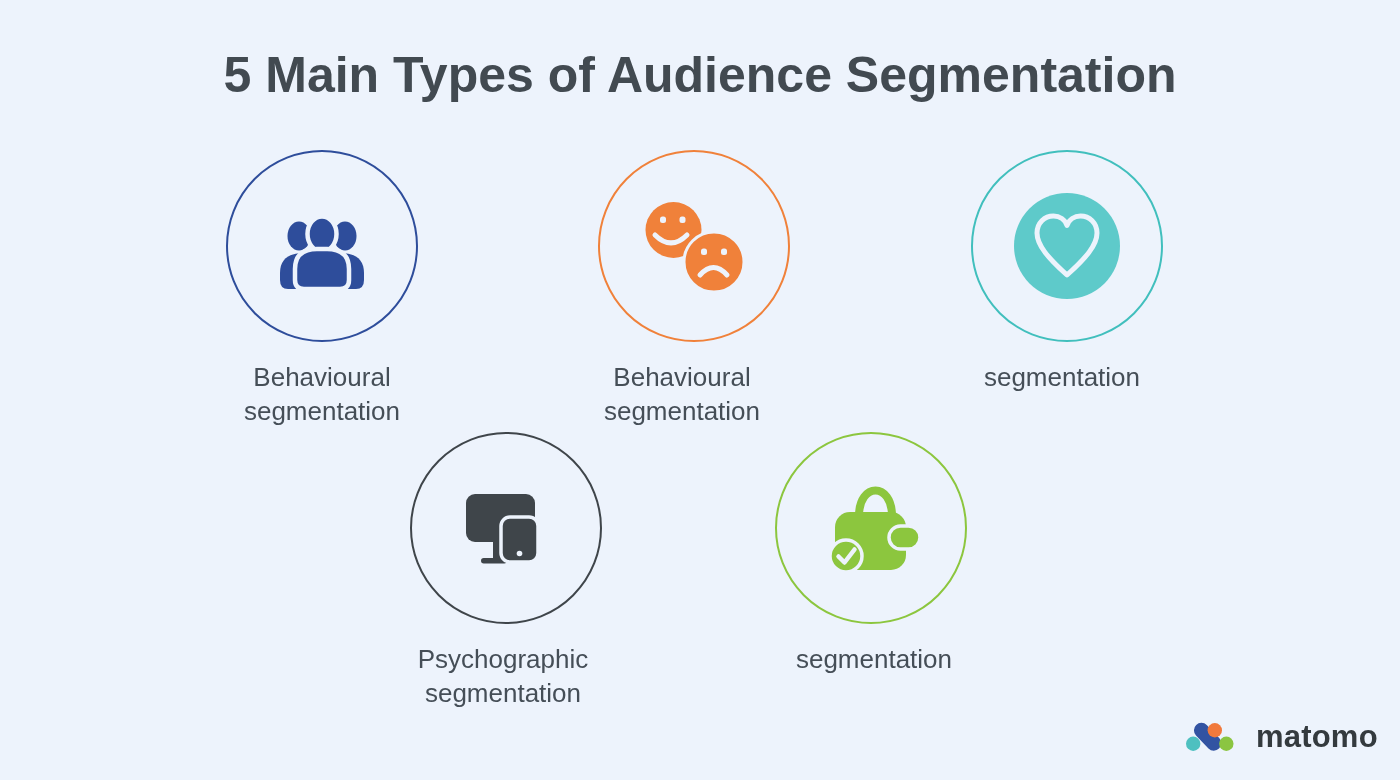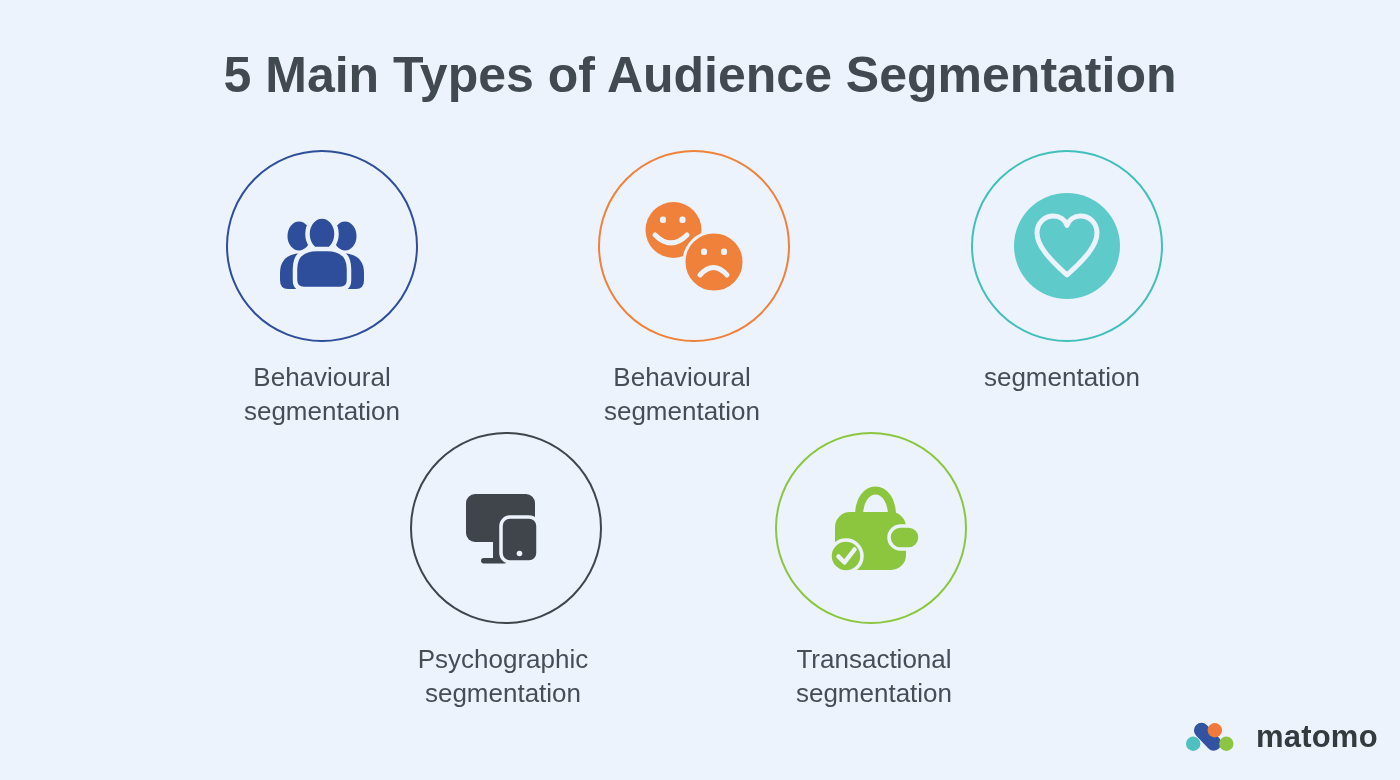--- a/index.html
+++ b/index.html
@@ -110,21 +110,20 @@
   <div class="ring ring-transactional" style="--c: #8cc63e;">
     <svg viewBox="0 0 104 100" width="104" height="100">
       <path d="M40,38 C40,4 73,4 73,38" fill="none" stroke="var(--c)" stroke-width="8" stroke-linecap="round"></path>
       <rect x="16" y="34" width="71" height="58" rx="15" fill="var(--c)"></rect>
       <rect x="70" y="48" width="31" height="23" rx="11.5" fill="var(--c)" stroke="var(--background)" stroke-width="3.5"></rect>
       <circle cx="27" cy="78" r="16" fill="var(--c)" stroke="var(--background)" stroke-width="3.5"></circle>
       <path d="M19.5,78.5 L25.5,84.5 L35.5,71.5" fill="none" stroke="var(--background)" stroke-width="4.5" stroke-linecap="round" stroke-linejoin="round"></path>
     </svg>
   </div>
   <div class="seg-label label-transactional">
-    <div>Transactional</div>
     <div>segmentation</div>
   </div>
 
   <div class="logo">
     <svg viewBox="0 0 50 30" width="48" height="30">
       <line x1="16" y1="8" x2="29" y2="21.5" stroke="var(--logo_blue)" stroke-width="15.5" stroke-linecap="round"></line>
       <circle cx="7.5" cy="22" r="7.5" fill="var(--logo_teal)"></circle>
       <circle cx="42" cy="22" r="7.5" fill="var(--logo_green)"></circle>
       <circle cx="30" cy="8" r="7.5" fill="var(--logo_orange)"></circle>
     </svg>

